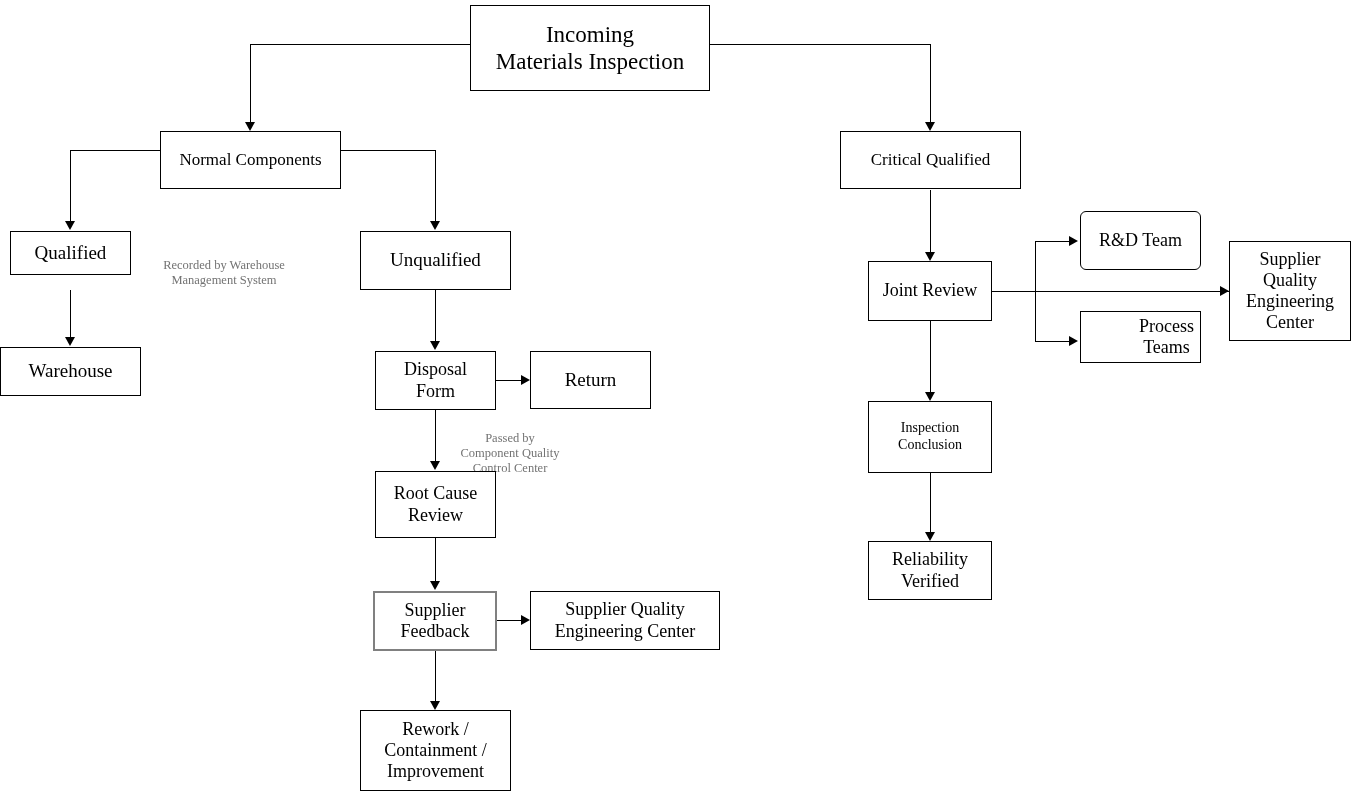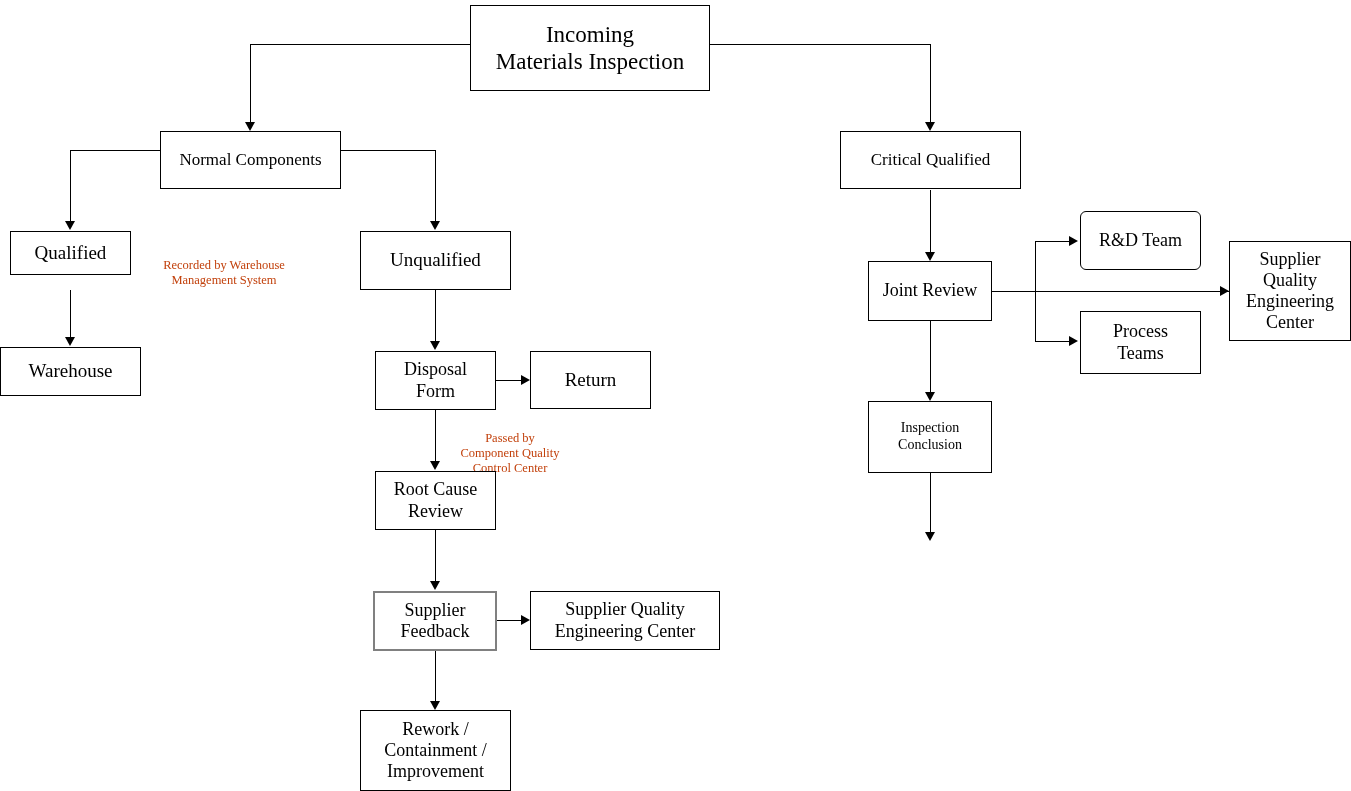--- a/index.html
+++ b/index.html
@@ -33,21 +33,21 @@
     display: block;
     white-space: pre-line;
     padding: 0 6px;
   }
   .node.emph {
     border: 2px solid #808080;
   }
   .annot {
     position: absolute;
     text-align: center;
-    color: #c2410c;
+    color: #737373;
     line-height: 1.2;
     white-space: pre-line;
     z-index: 2;
   }
   .edge {
     position: absolute;
     background: #000000;
     z-index: 1;
   }
   .edge.h { height: 1px; }
@@ -158,21 +158,21 @@
 
   <div class="node" style="left:375px; top:351px; width:121px; height:59px; font-size:18px;">
     <span class="label">Disposal
 Form</span>
   </div>
 
   <div class="node" style="left:530px; top:351px; width:121px; height:58px; font-size:19px;">
     <span class="label">Return</span>
   </div>
 
-  <div class="node" style="left:375px; top:471px; width:121px; height:59px; font-size:18px;">
+  <div class="node" style="left:375px; top:471px; width:121px; height:67px; font-size:18px;">
     <span class="label">Root Cause
 Review</span>
   </div>
 
   <div class="node emph" style="left:373px; top:591px; width:124px; height:60px; font-size:18px;">
     <span class="label">Supplier
 Feedback</span>
   </div>
 
   <div class="node" style="left:530px; top:591px; width:190px; height:59px; font-size:18px;">
@@ -187,37 +187,41 @@
   <div class="node" style="left:360px; top:710px; width:151px; height:81px; font-size:18px;">
     <span class="label">Rework /
 Containment /
 Improvement</span>
   </div>
 
   <div class="node" style="left:1080px; top:211px; width:121px; height:59px; font-size:18px;border-radius:6px;">
     <span class="label">R&amp;D Team</span>
   </div>
 
-  <div class="node" style="left:1080px; top:311px; width:121px; height:63px; font-size:18px;">
+  <div class="node" style="left:1080px; top:311px; width:121px; height:52px; font-size:18px;justify-content:flex-end;">
     <span class="label">Process
 Teams</span>
   </div>
 
   <div class="node" style="left:1229px; top:241px; width:122px; height:100px; font-size:18px;">
     <span class="label">Supplier
 Quality
 Engineering
 Center</span>
   </div>
 
   <div class="node" style="left:868px; top:401px; width:124px; height:72px; font-size:14px;">
     <span class="label">Inspection
 Conclusion</span>
   </div>
 
+  <div class="node" style="left:868px; top:541px; width:124px; height:59px; font-size:18px;">
+    <span class="label">Reliability
+Verified</span>
+  </div>
 
   <div class="annot" style="left:134px; top:243px; width:180px; font-size:12.5px;">
     <span>Recorded by Warehouse
 Management System</span>
   </div>
 
   <div class="annot" style="left:424px; top:416px; width:172px; font-size:12.5px;">
     <span>Passed by
 Component Quality
 Control Center</span>

